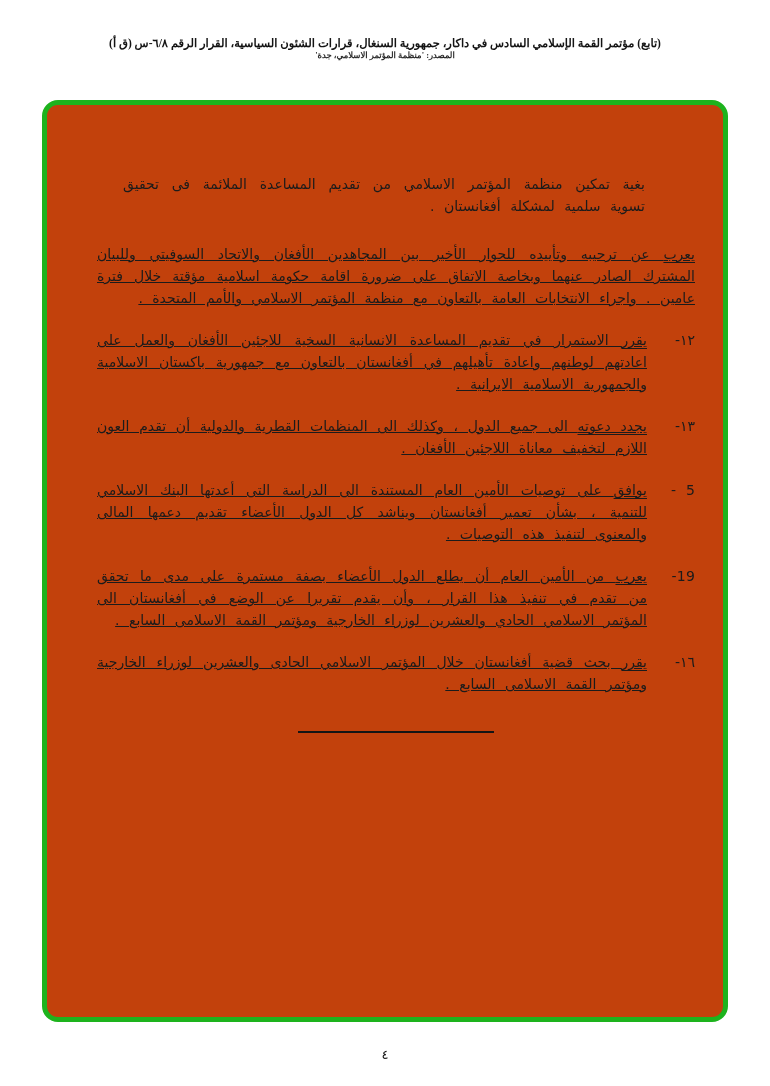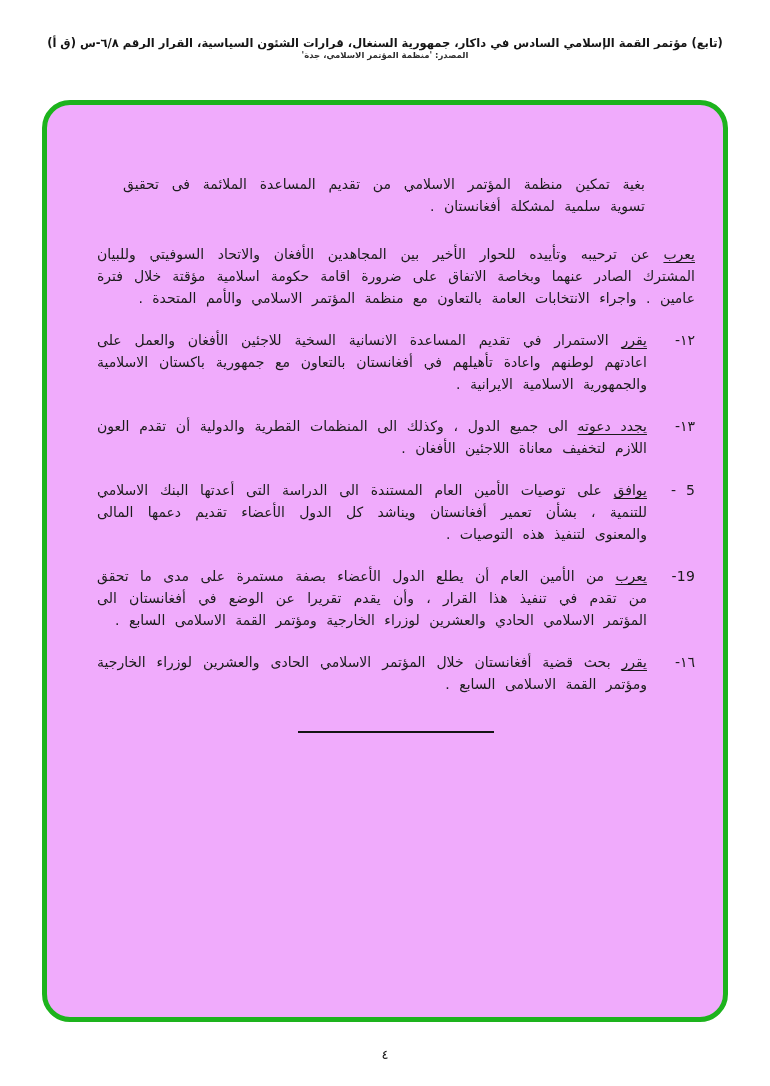--- a/index.html
+++ b/index.html
@@ -13,42 +13,43 @@
   }
   
   .page-header {
     position: absolute;
     top: 36px;
     left: 30px;
     right: 30px;
     direction: rtl;
     text-align: center;
     color: #141414;
+    font-family: Liberation Serif, serif;
   }
   .citation-line1 {
     font-size: 11.5px;
     font-weight: bold;
     white-space: nowrap;
     letter-spacing: 0.2px;
   }
   .citation-line2 {
     font-size: 8.5px;
     font-weight: bold;
     color: #2e2e2e;
   }
   
   .doc-frame {
     position: absolute;
     top: 100px;
     left: 42px;
     width: 686px;
     height: 922px;
     border: 5px solid #1db31d;
-    border-radius: 28px;
-    background: #f0abfc;
+    border-radius: 16px;
+    background: #c2410c;
   }
   
   .doc-content {
     position: absolute;
     top: 68px;
     right: 28px;
     left: 50px;
     direction: rtl;
     color: #1b1b1b;
     font-size: 14px;
@@ -68,20 +69,21 @@
     margin-bottom: 20px;
   }
   .item-number {
     flex: 0 0 48px;
     white-space: nowrap;
   }
   .item-body {
     flex: 1 1 auto;
     text-align: justify;
     text-align-last: right;
+    text-decoration: underline;
   }
   .lead-word {
     text-decoration: underline;
     text-underline-offset: 3px;
   }
   
   .end-divider {
     width: 196px;
     border-top: 2px solid #151515;
     margin: 36px auto 0 auto;

